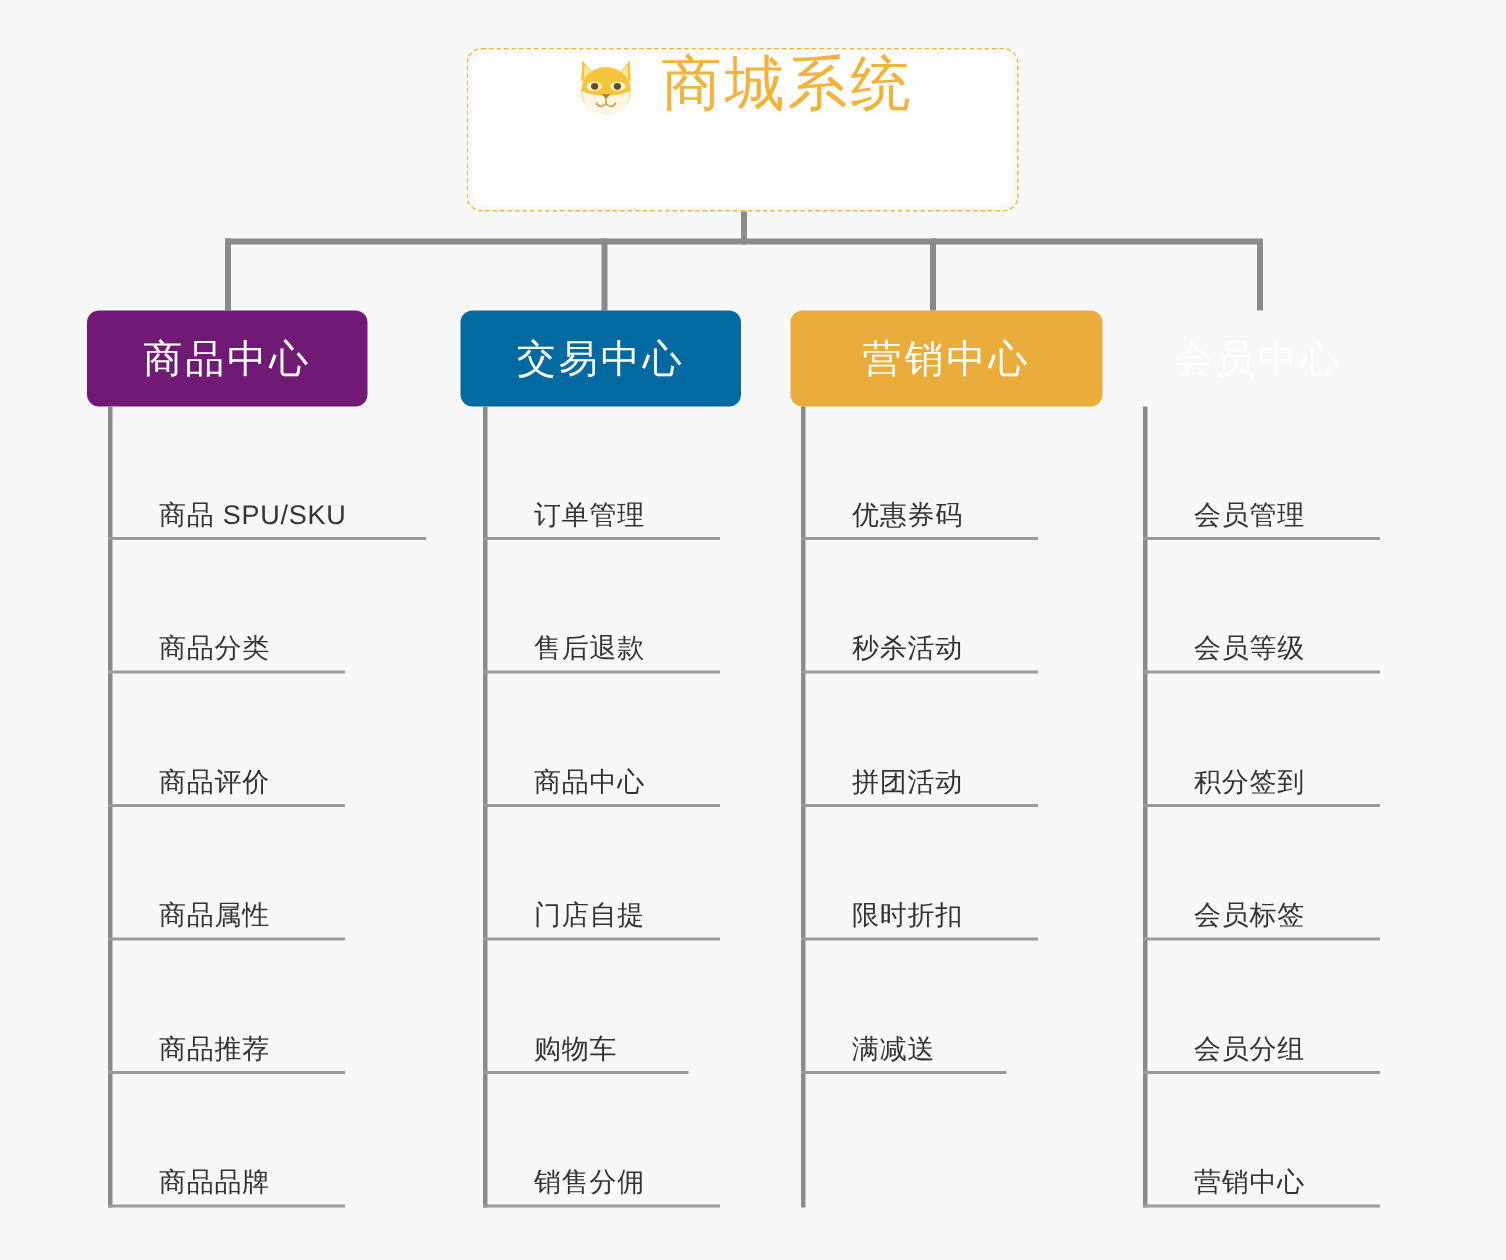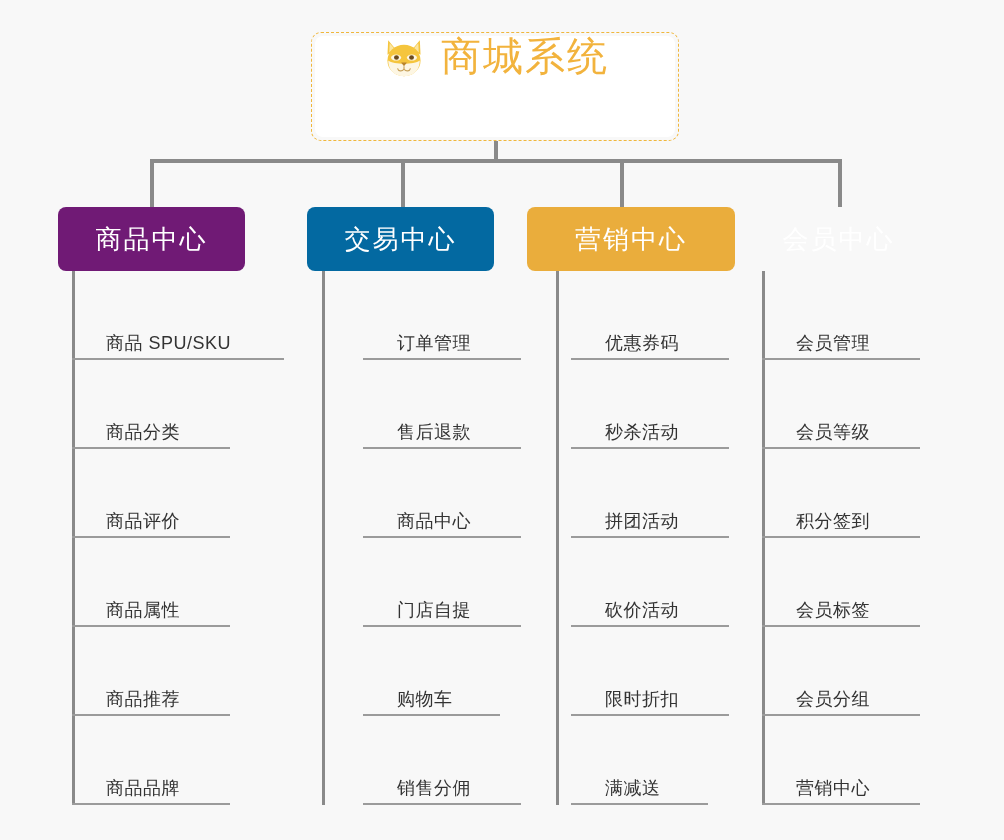--- a/index.html
+++ b/index.html
@@ -196,21 +196,21 @@
           <span class="child-label">商品推荐</span>
         </div>
         <div class="child-item">
           <div class="bar" style="width: 158px; background: rgb(155, 155, 155);"></div>
           <span class="child-label">商品品牌</span>
         </div>
       </div>
       <div class="cat-box" style="left: 307px; width: 187px; background: #0369a1;">
         <span>交易中心</span>
       </div>
-      <div class="child-col" style="left: 322px; padding-left: 41px;">
+      <div class="child-col" style="left: 322px;">
         <div class="child-rail" style="height: 534px; background: rgb(138, 138, 138);"></div>
         <div class="child-item">
           <div class="bar" style="width: 158px; background: rgb(155, 155, 155);"></div>
           <span class="child-label">订单管理</span>
         </div>
         <div class="child-item">
           <div class="bar" style="width: 158px; background: rgb(155, 155, 155);"></div>
           <span class="child-label">售后退款</span>
         </div>
         <div class="child-item">
@@ -226,37 +226,33 @@
           <span class="child-label">购物车</span>
         </div>
         <div class="child-item">
           <div class="bar" style="width: 158px; background: rgb(155, 155, 155);"></div>
           <span class="child-label">销售分佣</span>
         </div>
       </div>
       <div class="cat-box" style="left: 527px; width: 208px; background: rgb(234, 173, 60);">
         <span>营销中心</span>
       </div>
-      <div class="child-col" style="left: 556px; padding-left: 15px;">
+      <div class="child-col" style="left: 534px;">
         <div class="child-rail" style="height: 534px; background: rgb(138, 138, 138);"></div>
         <div class="child-item">
           <div class="bar" style="width: 158px; background: rgb(155, 155, 155);"></div>
           <span class="child-label">优惠券码</span>
         </div>
         <div class="child-item">
           <div class="bar" style="width: 158px; background: rgb(155, 155, 155);"></div>
           <span class="child-label">秒杀活动</span>
         </div>
         <div class="child-item">
           <div class="bar" style="width: 158px; background: rgb(155, 155, 155);"></div>
           <span class="child-label">拼团活动</span>
-        </div>
-        <div class="child-item">
-          <div class="bar" style="width: 158px; background: rgb(155, 155, 155);"></div>
-          <span class="child-label">砍价活动</span>
         </div>
         <div class="child-item">
           <div class="bar" style="width: 158px; background: rgb(155, 155, 155);"></div>
           <span class="child-label">限时折扣</span>
         </div>
         <div class="child-item">
           <div class="bar" style="width: 137px; background: rgb(155, 155, 155);"></div>
           <span class="child-label">满减送</span>
         </div>
       </div>

